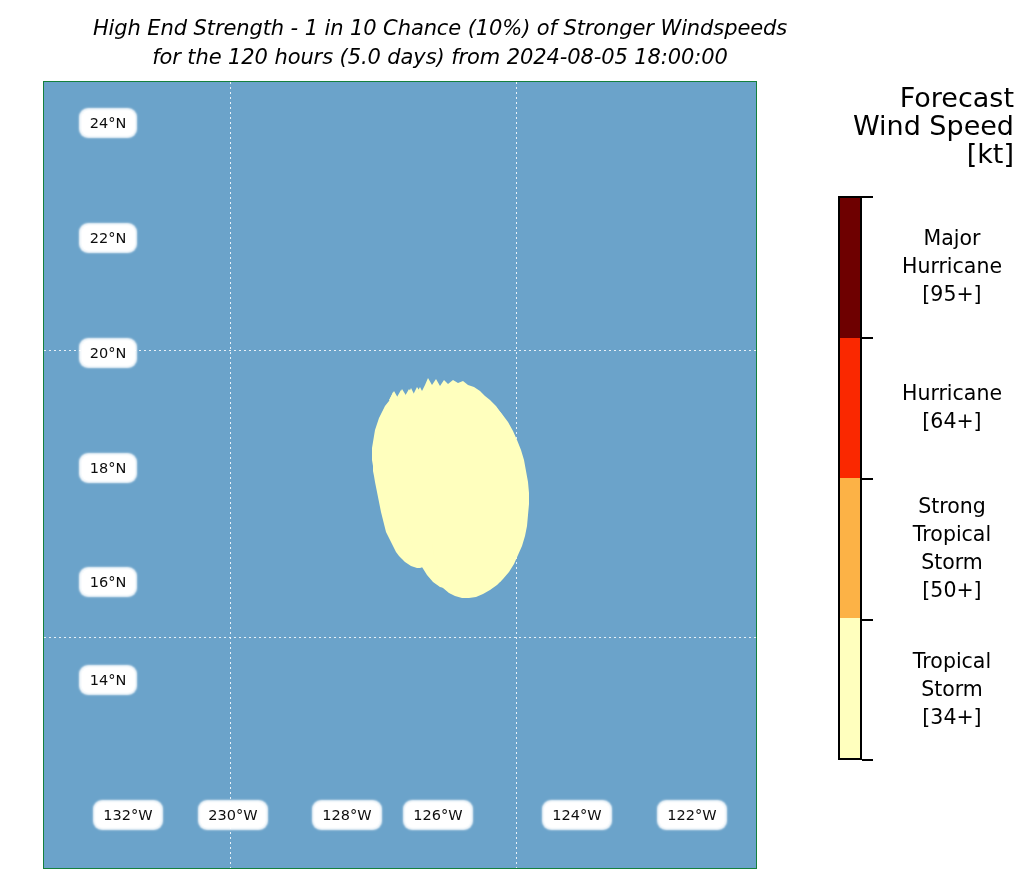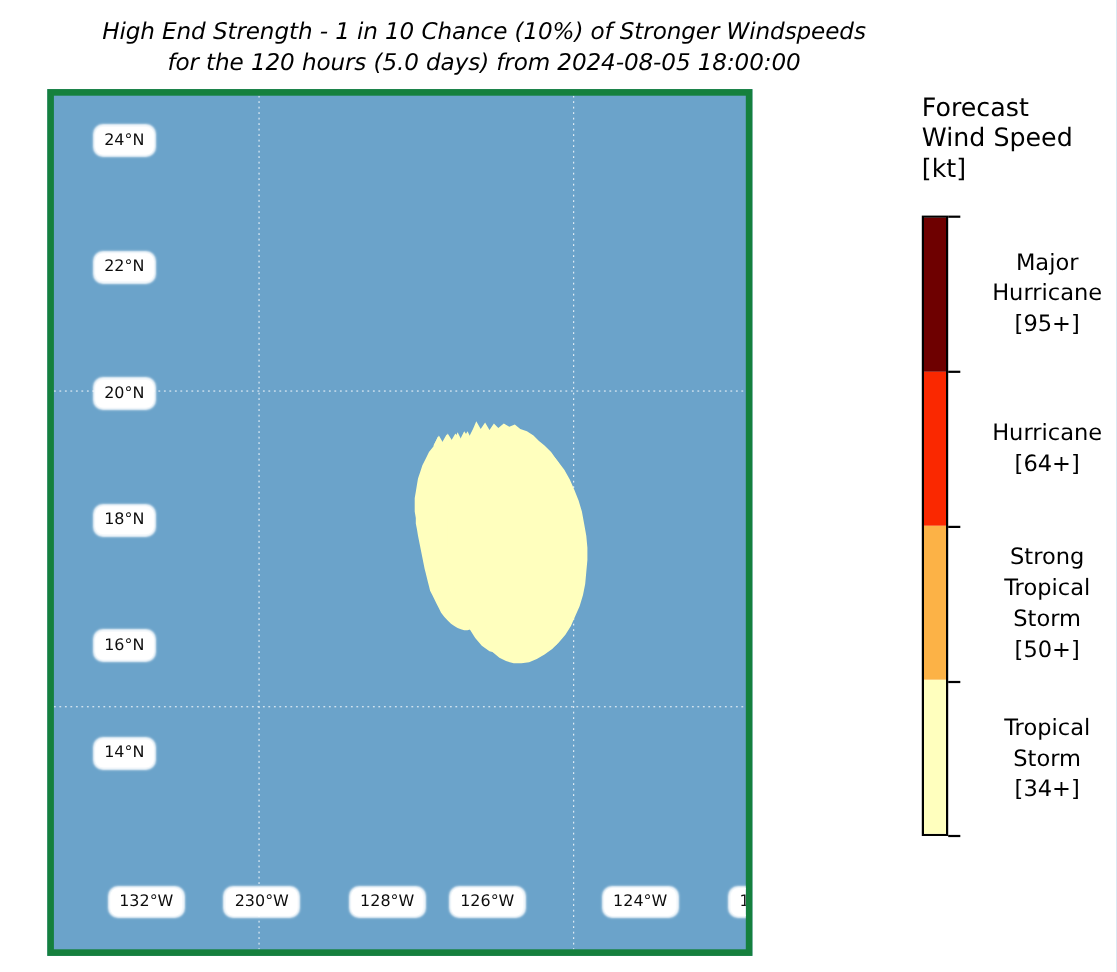--- a/index.html
+++ b/index.html
@@ -30,24 +30,24 @@
     white-space: pre-line;
     letter-spacing: -0.1px;
     font-style: italic;
   }
 
   
   #map-panel {
     position: absolute;
     left: 43px;
     top: 81px;
-    width: 641px;
+    width: 714px;
     height: 788px;
     background: #6ba3ca;
-    border: 6px solid #15803d;
+    border: 1px solid #15803d;
     box-sizing: border-box;
     overflow: hidden;
     padding-left: 32px;
   }
   #map-canvas {
     position: absolute;
     inset: 0;
     overflow: hidden;
   }
 
@@ -134,22 +134,22 @@
     color: #000;
     white-space: pre-line;
     transform: translateY(-50%);
   }
 
   #colorbar-title {
     position: absolute;
     left: 838px;
     top: 84px;
     width: 176px;
-    text-align: left;
-    font-size: 23px;
+    text-align: right;
+    font-size: 27px;
     line-height: 28px;
     color: #000;
     white-space: pre-line;
   }
 </style>
 </head>
 <body>
 
 <div id="chart-title">High End Strength - 1 in 10 Chance (10%) of Stronger Windspeeds
 for the 120 hours (5.0 days) from 2024-08-05 18:00:00</div>

